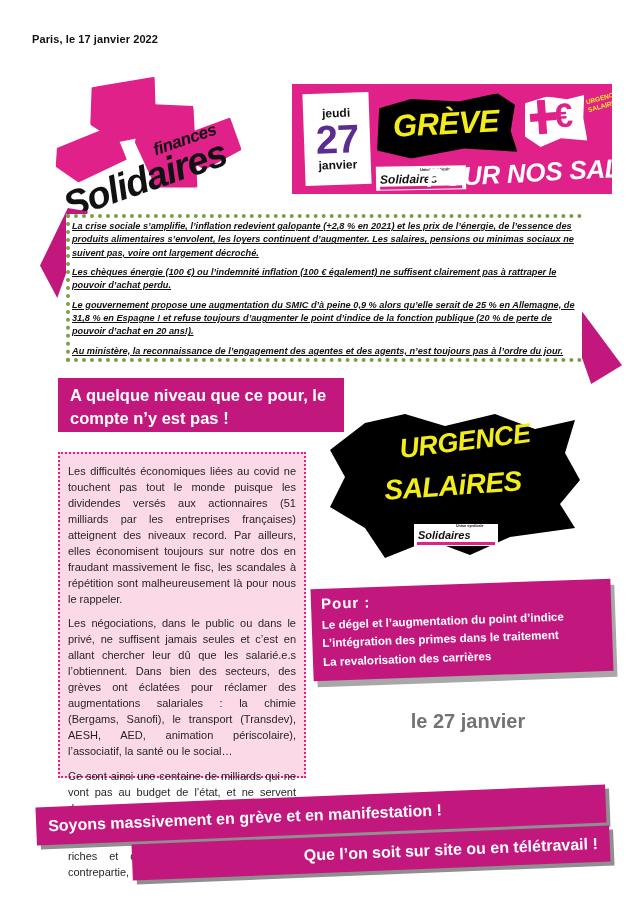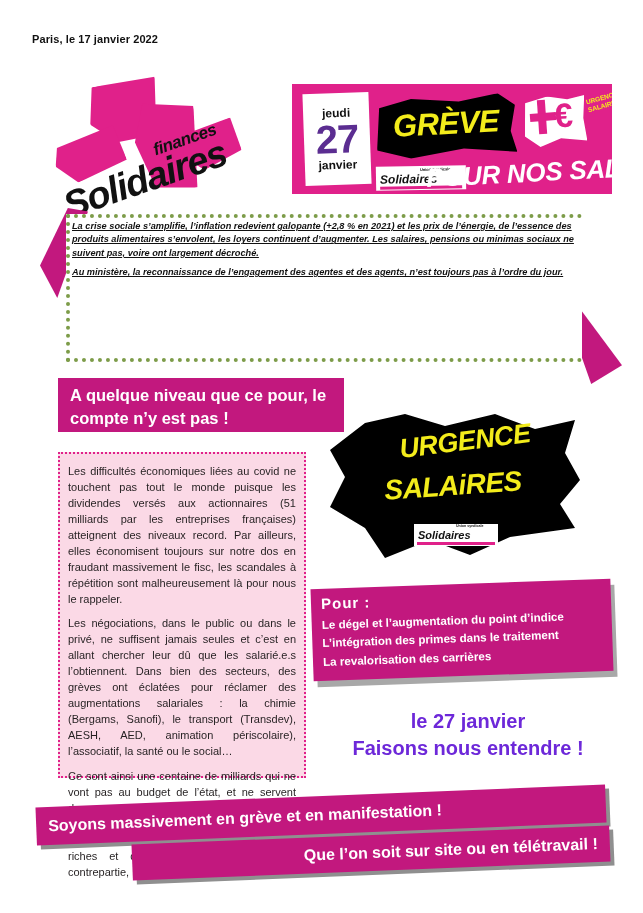--- a/index.html
+++ b/index.html
@@ -91,21 +91,21 @@
   #body-text p{margin:0 0 9px 0;}
 
   
   #pour-shadow{left:316px;top:590px;width:300px;height:92px;background:#a8a8a8;transform:rotate(-2deg);}
   #pour-block{left:312px;top:584px;width:300px;height:92px;background:#c2187e;transform:rotate(-2deg);}
   #pour-inner{left:322px;top:588px;width:288px;transform:rotate(-2deg);color:#fff;}
   #pour-title{font-size:15px;font-weight:bold;letter-spacing:1px;line-height:1.5;}
   .pour-item{font-size:11.6px;font-weight:bold;line-height:1.62;}
 
   
-  #cta-block{left:318px;top:708px;width:300px;text-align:center;color:#6d28d9;}
+  #cta-block{left:318px;top:708px;width:300px;text-align:center;color:#737373;}
   #cta-line1{font-size:20px;font-weight:bold;line-height:1.35;}
   #cta-line2{font-size:20px;font-weight:bold;line-height:1.35;}
 
   
   #bot1-shadow{left:40px;top:800px;width:570px;height:38px;background:#8f8f8f;transform:rotate(-2.3deg);}
   #bot1{left:36px;top:796px;width:570px;height:38px;background:#c2187e;transform:rotate(-2.3deg);}
   #bot1-text{left:48px;top:803px;width:556px;font-size:16px;font-weight:bold;color:#fff;
       transform:rotate(-2.3deg);line-height:24px;}
   #bot2-shadow{left:136px;top:839px;width:478px;height:36px;background:#8f8f8f;transform:rotate(-2.3deg);}
   #bot2{left:132px;top:835px;width:478px;height:36px;background:#c2187e;transform:rotate(-2.3deg);}
@@ -145,20 +145,22 @@
     <span id="solid-chip-bar"></span>
   </div>
   <div id="salaires-text">POUR NOS SALAIRES</div>
 </div>
 
 <div class="abs" id="intro-wedge-left"></div>
 <div class="abs" id="intro-wedge-right"></div>
 <div class="abs" id="intro-frame"></div>
 <div class="abs" id="intro-text">
   <p>La crise sociale s’amplifie, l’inflation redevient galopante (+2,8 % en 2021) et les prix de l’énergie, de l’essence des produits alimentaires s’envolent, les loyers continuent d’augmenter. Les salaires, pensions ou minimas sociaux ne suivent pas, voire ont largement décroché.</p>
+  <p>Les chèques énergie (100 €) ou l’indemnité inflation (100 € également) ne suffisent clairement pas à rattraper le pouvoir d’achat perdu.</p>
+  <p>Le gouvernement propose une augmentation du SMIC d’à peine 0,9 %  alors qu’elle serait  de 25 % en Allemagne, de 31,8 % en Espagne ! et refuse toujours d’augmenter le point d’indice de la fonction publique (20 % de perte de pouvoir d’achat en 20 ans!).</p>
   <p>Au ministère, la reconnaissance de l’engagement des agentes et des agents,  n’est toujours pas à l’ordre du jour.</p>
 </div>
 
 <div class="abs" id="headline-banner"></div>
 <div class="abs" id="headline-text">A quelque niveau que ce pour, le compte n’y est pas !</div>
 
 <div class="abs" id="urgence-graphic">
   <div id="urgence-burst"></div>
   <div id="urgence-l1">URGENCE</div>
   <div id="urgence-l2">SALAiRES</div>
@@ -180,21 +182,20 @@
 <div class="abs" id="pour-block"></div>
 <div class="abs" id="pour-inner">
   <div id="pour-title">Pour  :</div>
   <div class="pour-item">Le dégel et l’augmentation du point d’indice</div>
   <div class="pour-item">L’intégration des primes dans le traitement</div>
   <div class="pour-item">La revalorisation des carrières</div>
 </div>
 
 <div class="abs" id="cta-block">
   <div id="cta-line1">le 27 janvier</div>
-  <div id="cta-line2">Faisons nous entendre !</div>
 </div>
 
 <div class="abs" id="bot1-shadow"></div>
 <div class="abs" id="bot1"></div>
 <div class="abs" id="bot1-text">Soyons massivement en grève et en manifestation !</div>
 <div class="abs" id="bot2-shadow"></div>
 <div class="abs" id="bot2"></div>
 <div class="abs" id="bot2-text">Que l’on soit sur site ou en télétravail !</div>
 
 </body></html>

